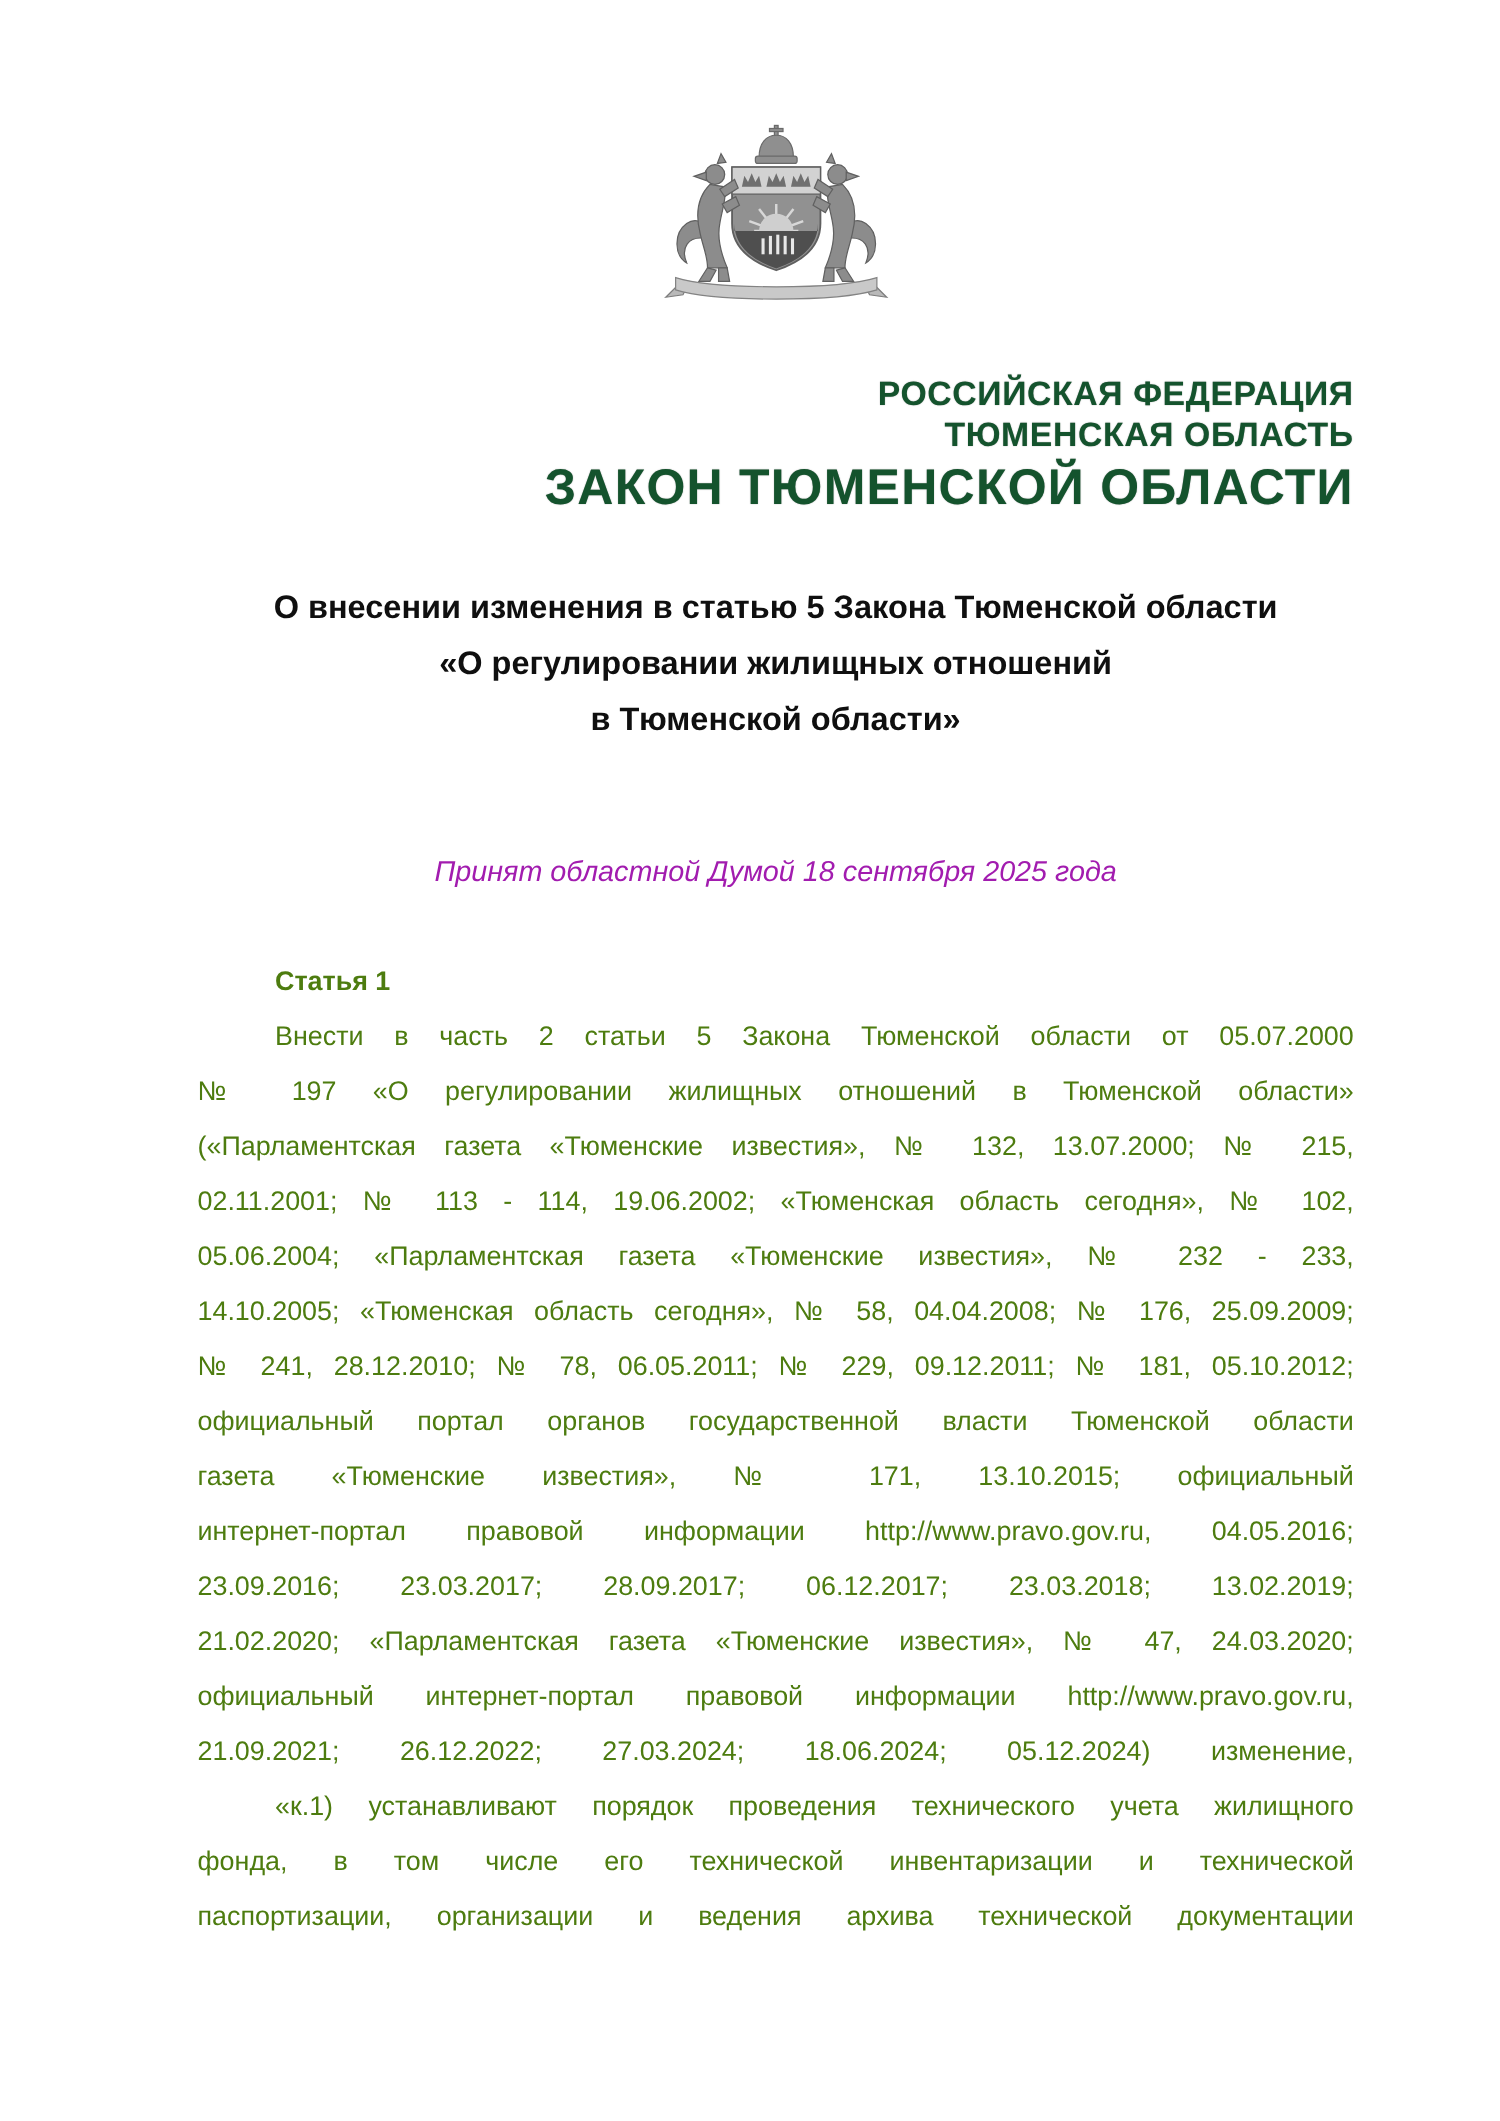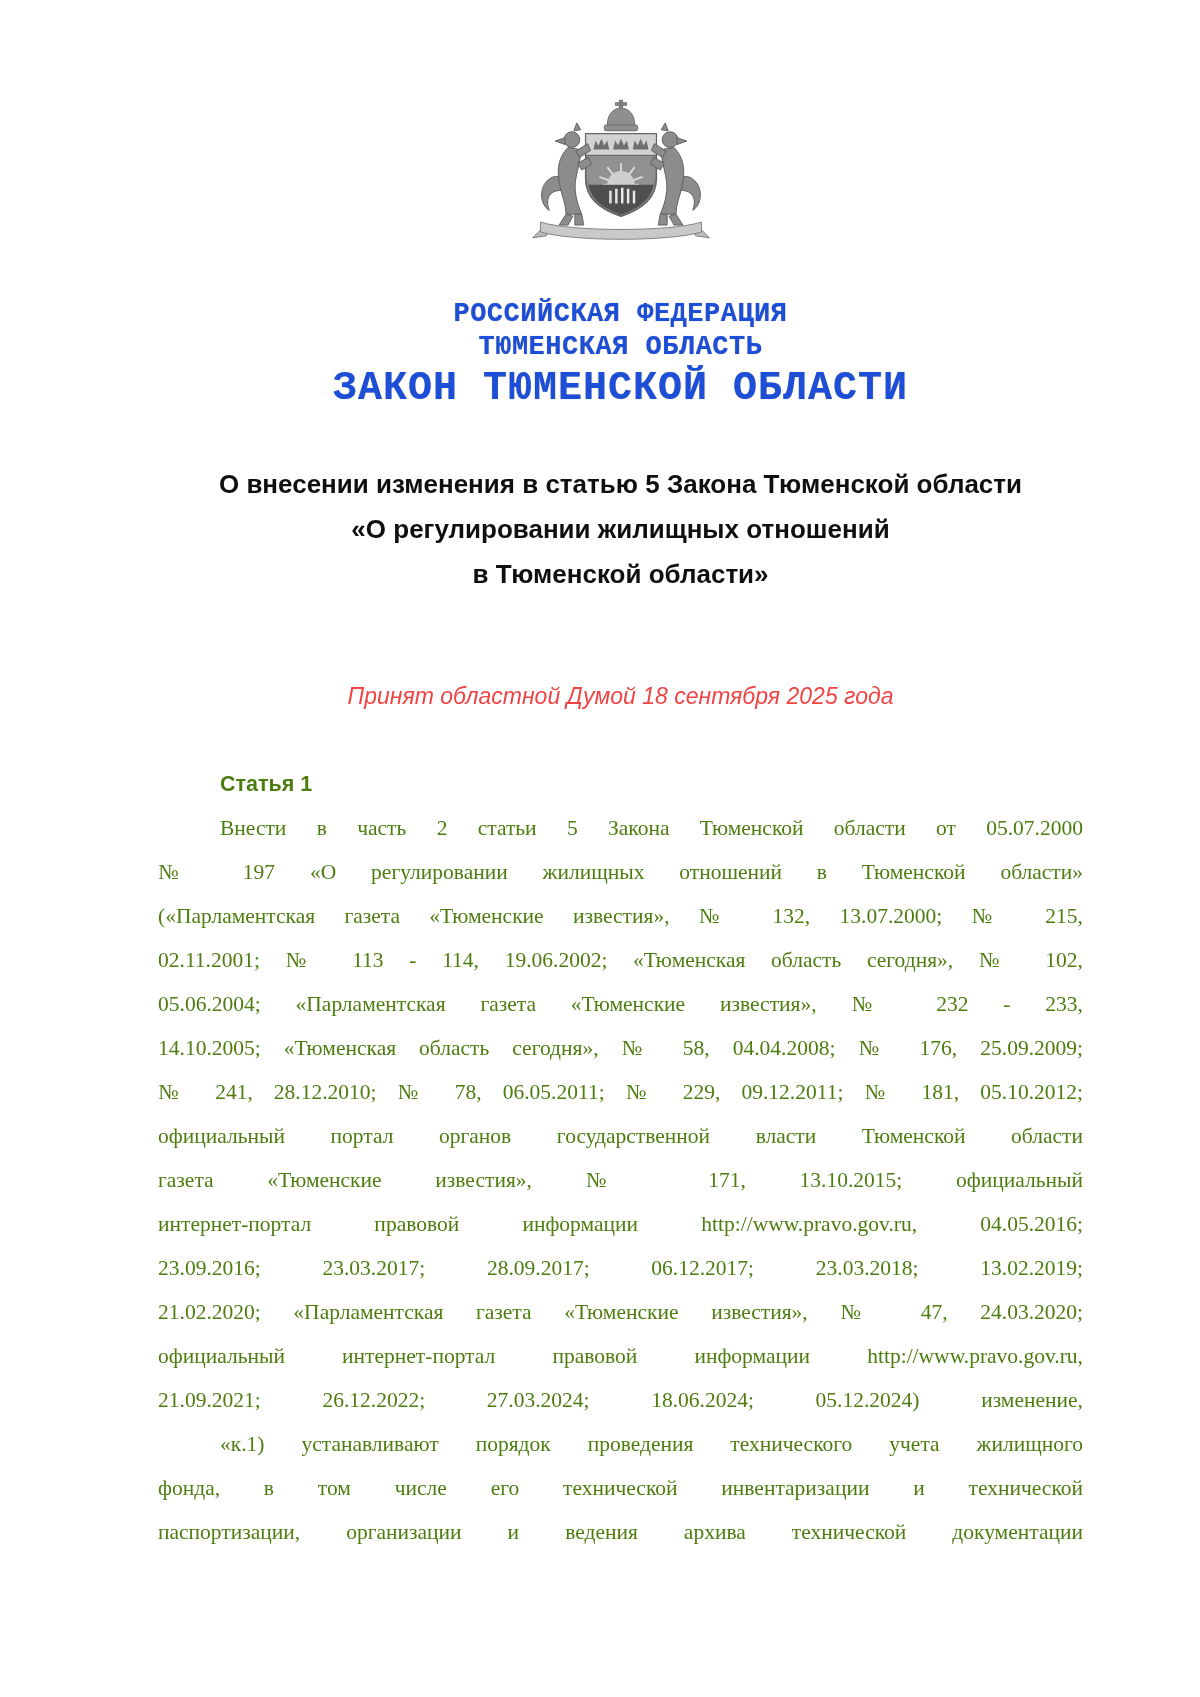--- a/index.html
+++ b/index.html
@@ -9,54 +9,54 @@
     background:#ffffff;
     font-family:"Liberation Sans", sans-serif;
     color:#1a1a1a;
     overflow:hidden;
   }
   .content { margin-left:158px; width:925px; }
 
   .emblem-wrap { padding-top:98px; text-align:center; }
 
   .hdr {
-    text-align:center;
-    font-family:Liberation Mono, monospace;
+    text-align:right;
+    font-family:Liberation Sans, sans-serif;
     font-weight:bold;
-    color:#1d4ed8;
+    color:#14532d;
     text-shadow:0 0 1px #9c9c9c;
   }
   .hdr-small { font-size:27px; line-height:33px; letter-spacing:0.5px; }
   .hdr-first { margin-top:46px; }
   .hdr-big   { font-size:40px; line-height:46px; margin-top:2px; letter-spacing:1px; }
 
   .doc-title {
     margin-top:50px;
     font-size:26px; font-weight:bold;
     line-height:45px;
     text-align:center;
     color:#0f0f0f;
   }
 
   .adoption {
     margin-top:86px;
     text-align:center;
     font-style:italic;
     font-size:23px;
-    color:#ef4444;
+    color:#a21caf;
   }
 
   .body-block {
     margin-top:52px;
     font-size:21.5px;
     line-height:44px;
     color:#4d7c0f;
   }
   .line { text-align:justify; text-align-last:left; }
-  .line.just { text-align-last:justify;font-family:Liberation Serif, serif; }
+  .line.just { text-align-last:justify; }
   .line.indent { text-indent:62px; }
   .article-heading { font-weight:bold; text-indent:62px; }
 </style>
 </head>
 <body>
 
 <div class="page">
   <div class="content">
 
     <div class="emblem-wrap">

